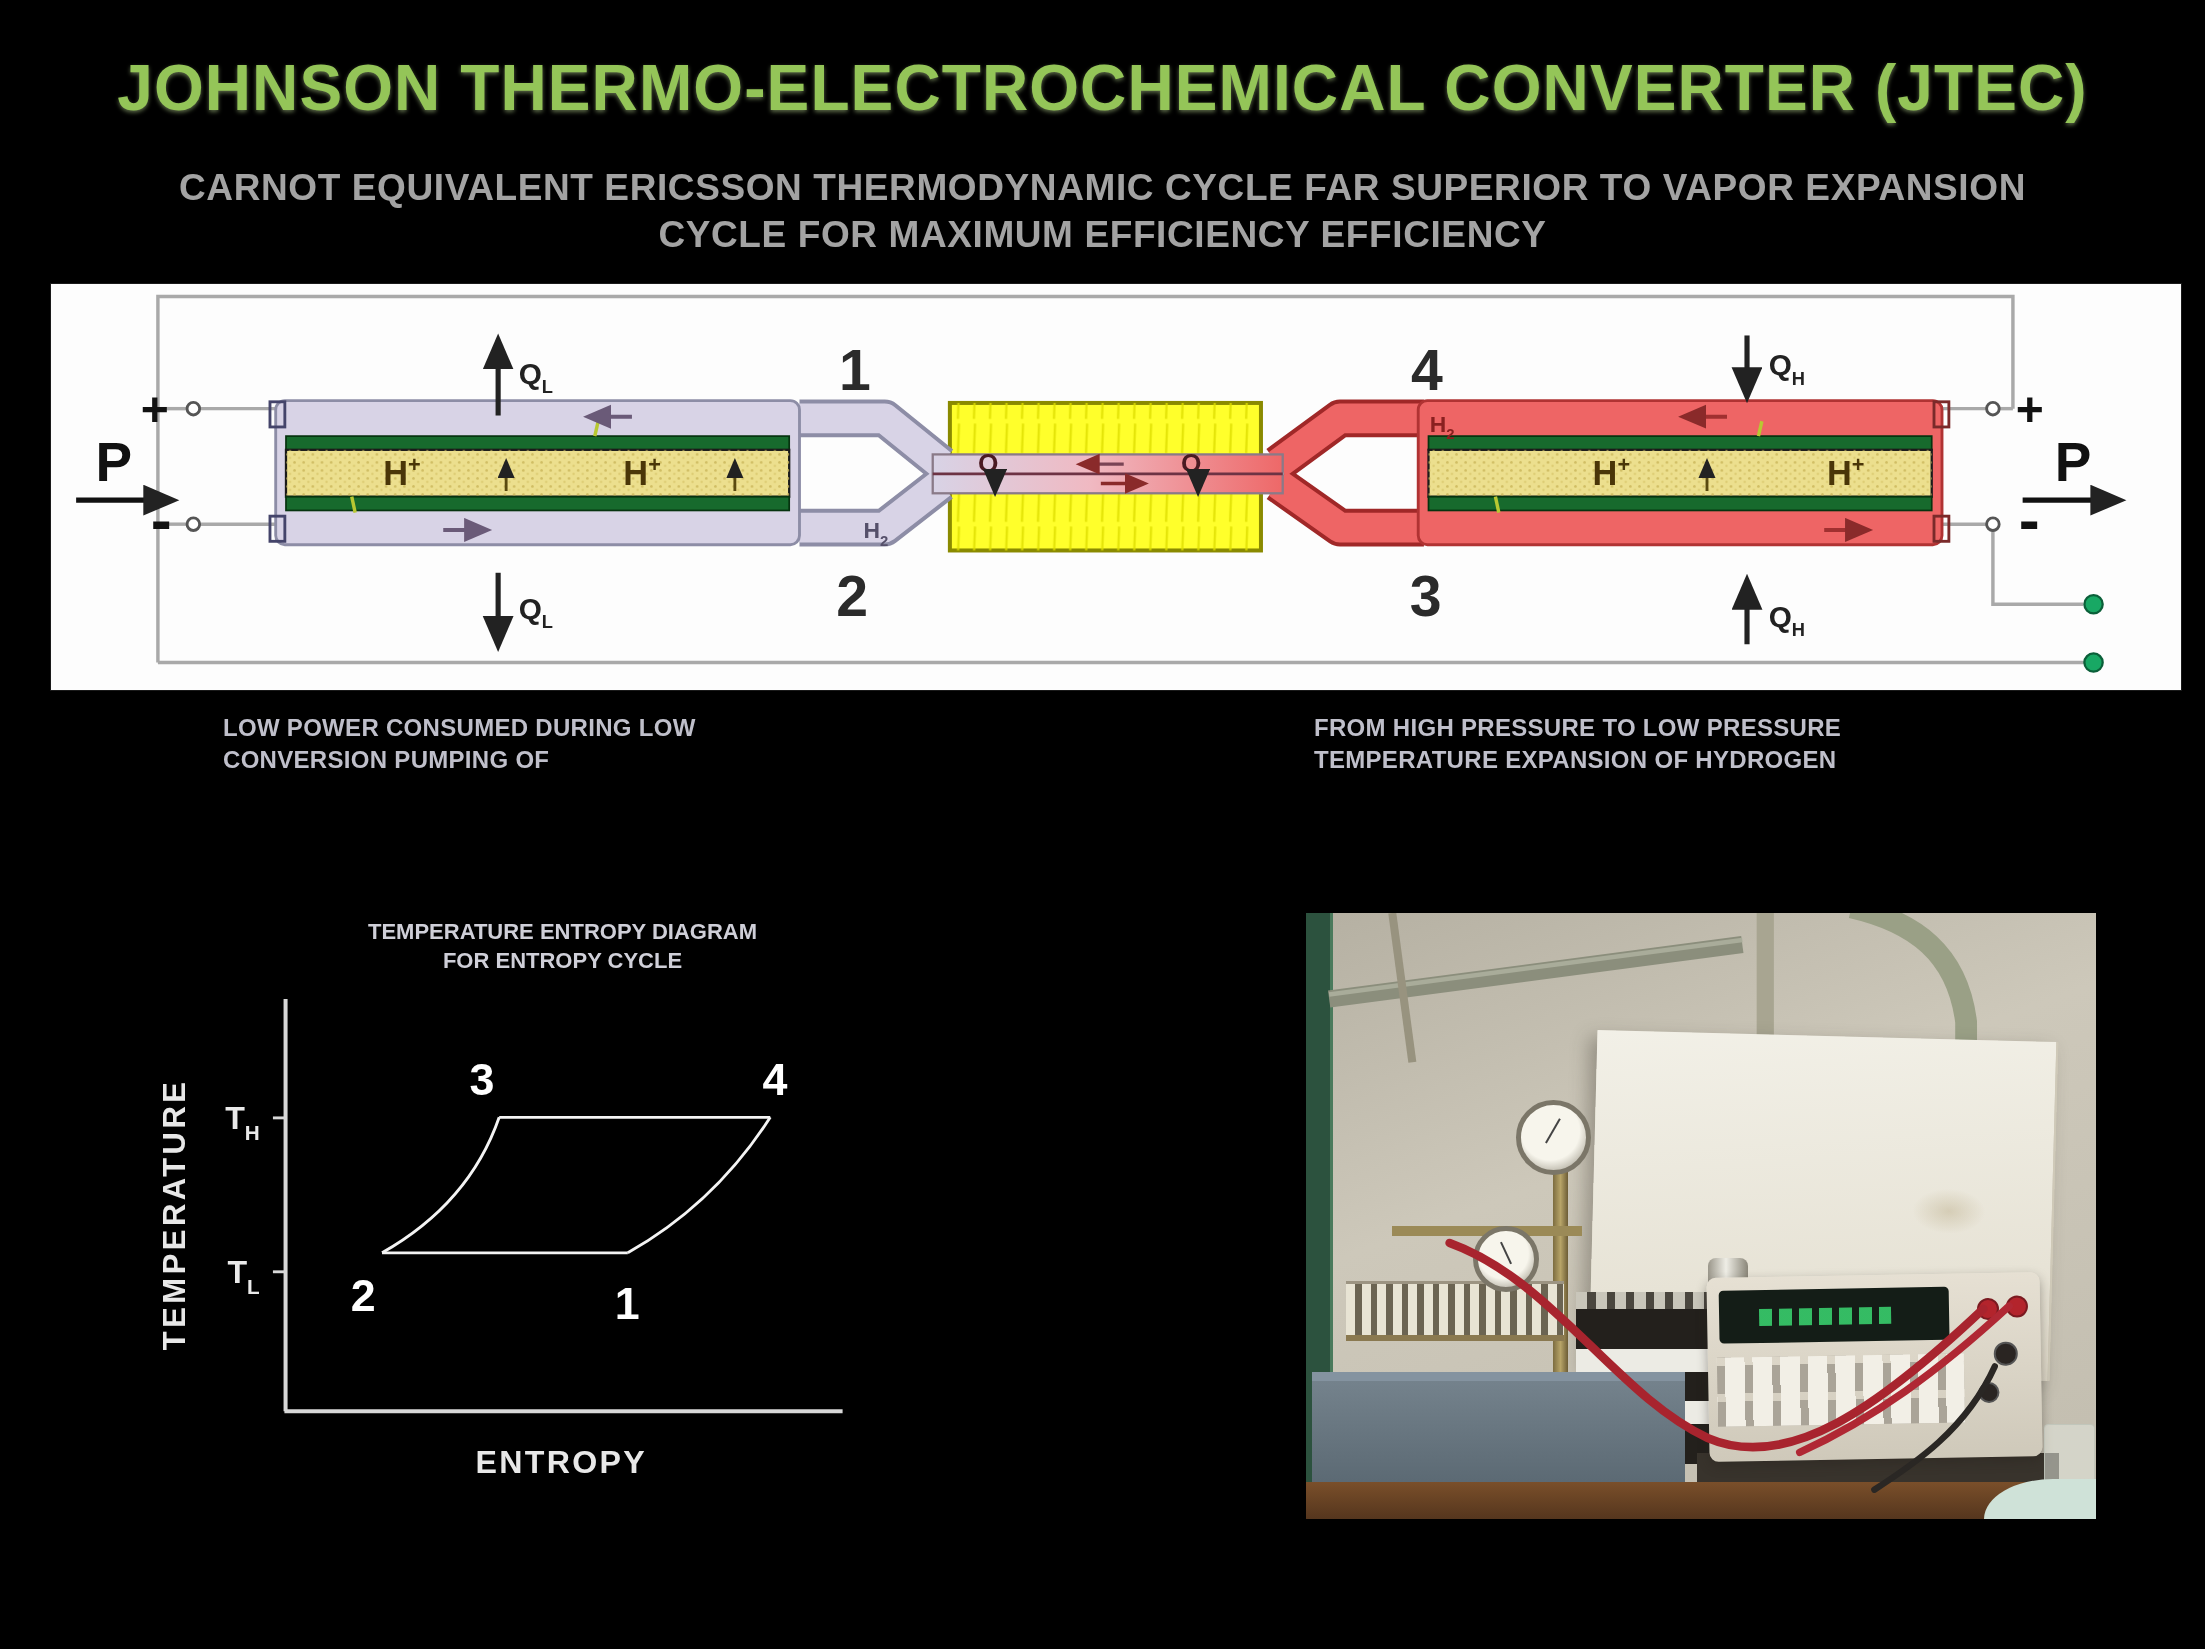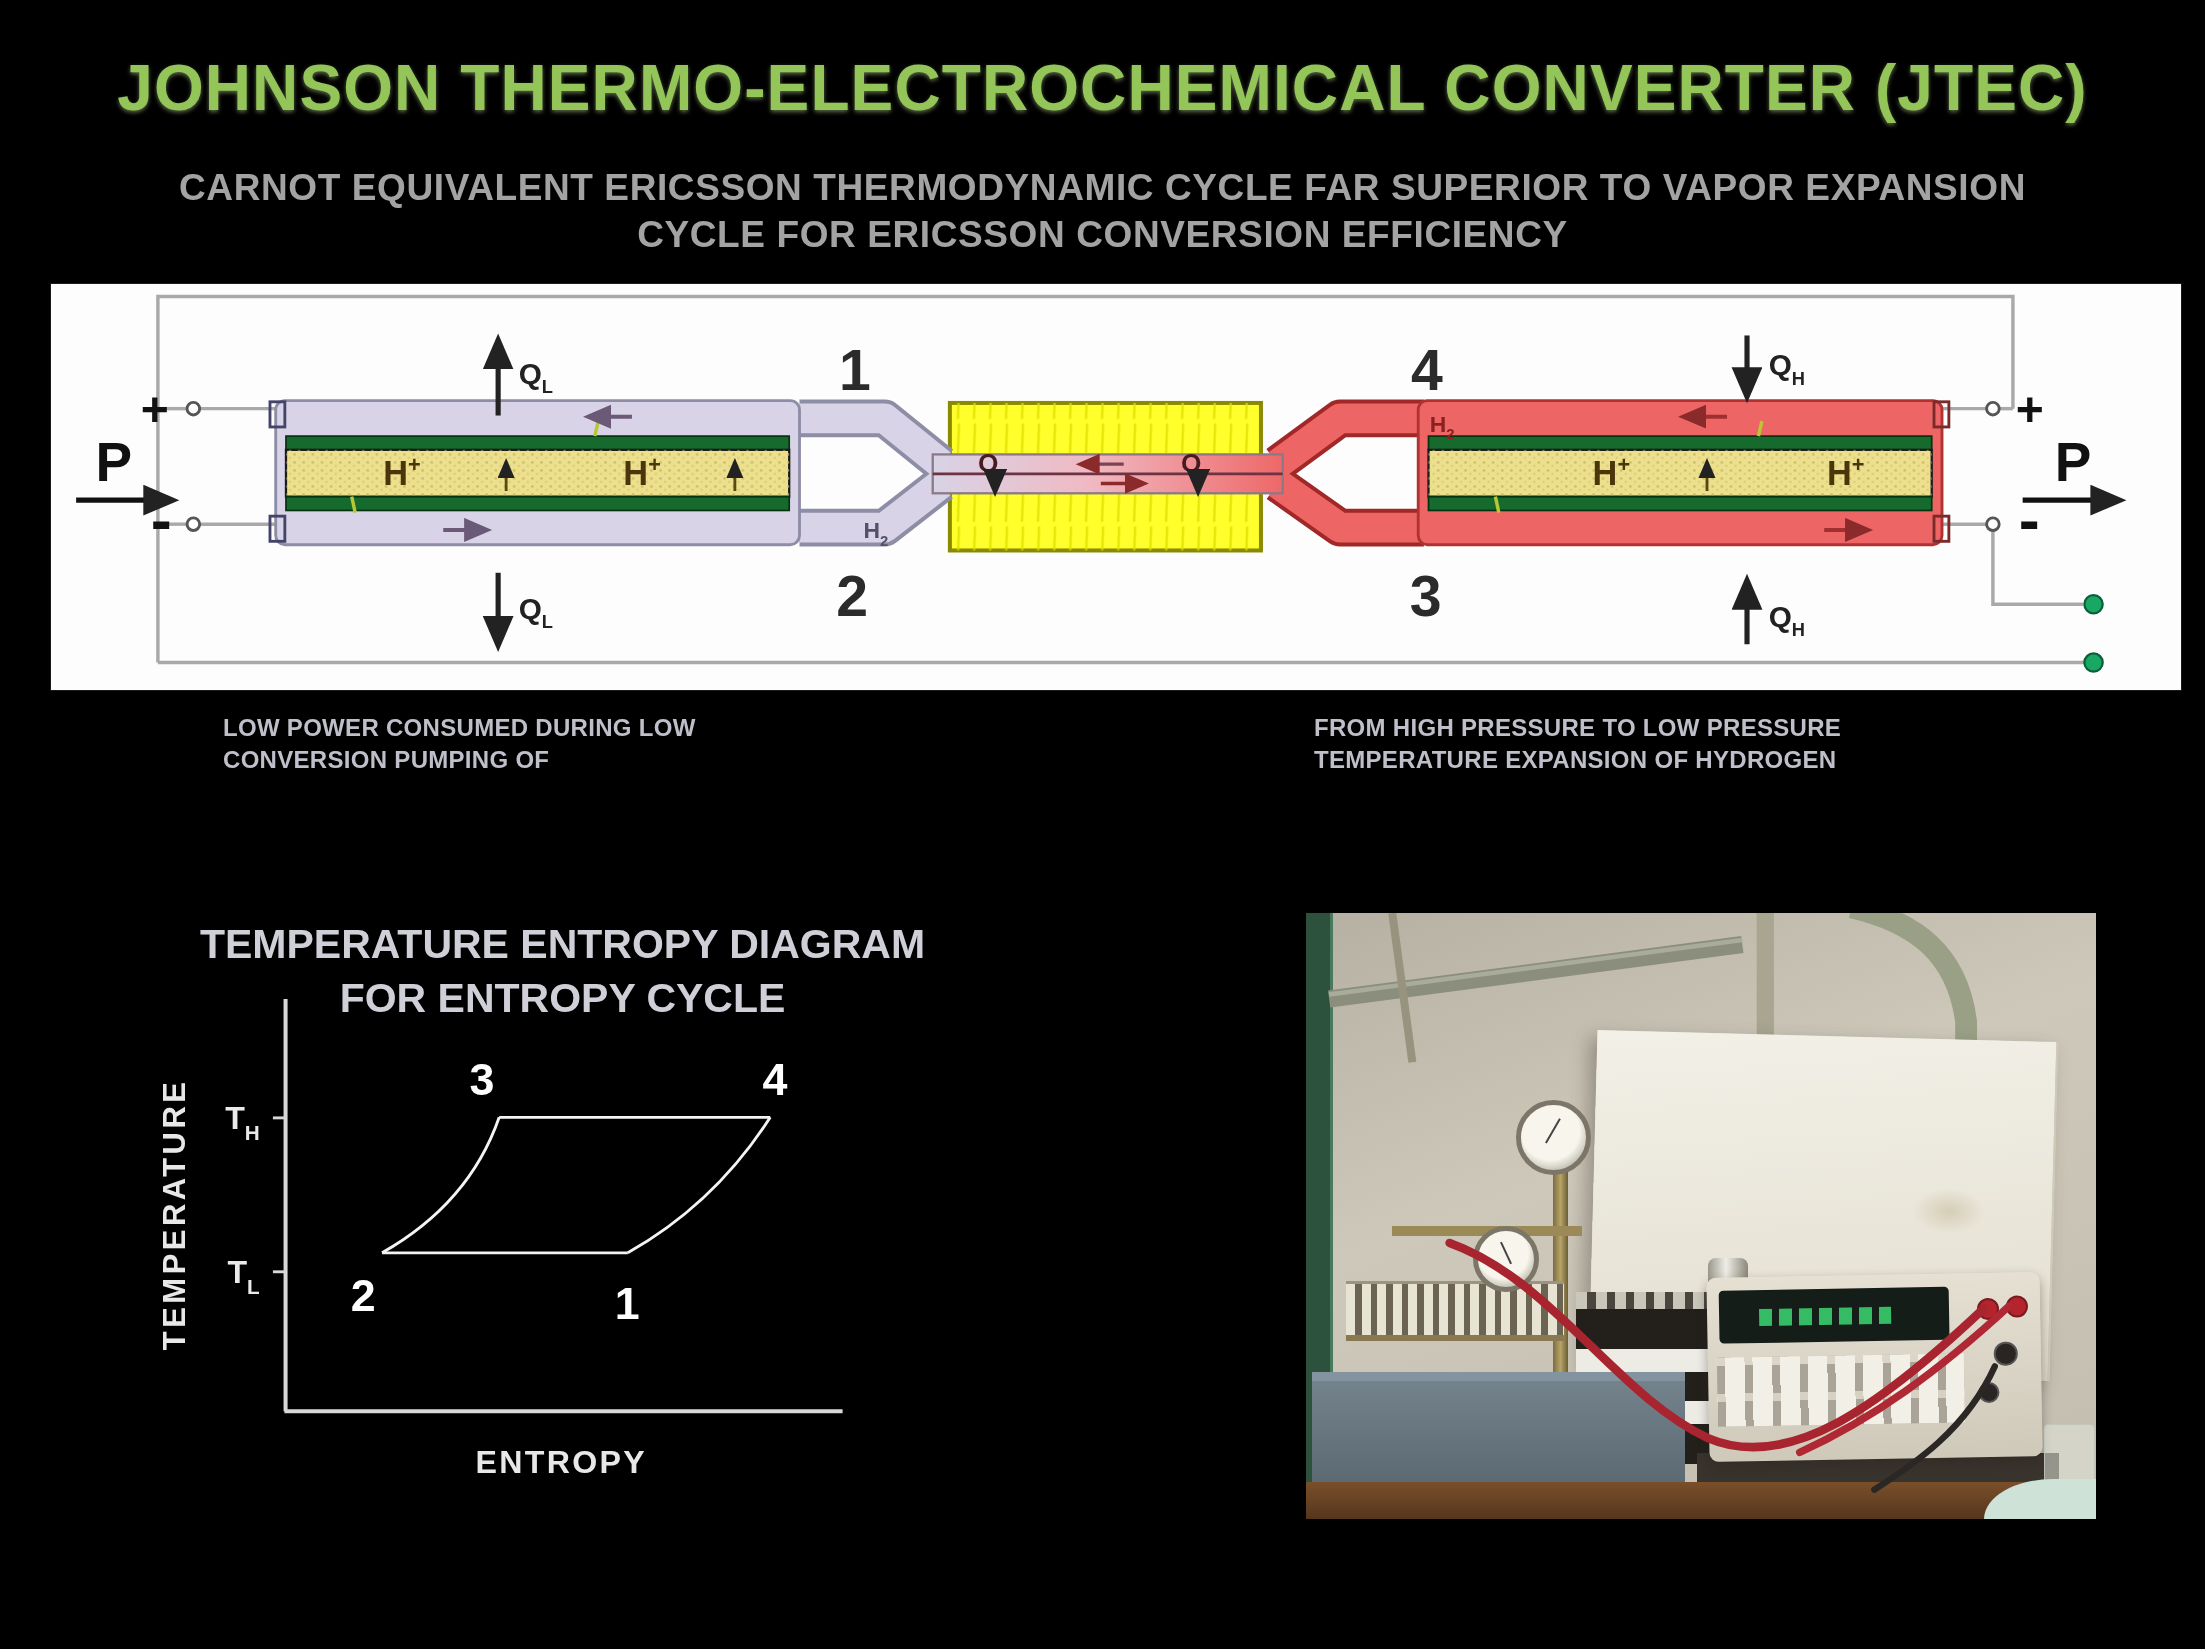--- a/index.html
+++ b/index.html
@@ -12,21 +12,21 @@
             font-size:37px;font-weight:700;line-height:1.28;color:#a3a3a3;letter-spacing:0.6px;}
   .caption{position:absolute;top:712px;font-size:24px;font-weight:600;line-height:1.33;
            color:#bfbfca;letter-spacing:0.3px;white-space:nowrap;}
   #caption-left{left:223px;}
   #caption-right{left:1314px;}
   #schematic-box{position:absolute;left:50px;top:283px;width:2132px;height:408px;
                  background:#fdfdfd;border:1.7px solid #1a1a1a;box-sizing:border-box;}
   #schematic-svg{position:absolute;left:0;top:0;width:100%;height:100%;}
   svg text{font-family:"Liberation Sans",sans-serif;}
   #ts-title{position:absolute;left:195px;top:917px;width:735px;text-align:center;
-            font-size:41px;font-weight:600;line-height:1.32;color:#cfcfd8;}
+            font-size:22px;font-weight:600;line-height:1.32;color:#cfcfd8;}
   #ts-svg{position:absolute;left:142px;top:996px;width:781px;height:520px;}
   
   #photo{position:absolute;left:1306px;top:913px;width:790px;height:606px;overflow:hidden;
          background:linear-gradient(160deg,#b5b0a2,#cdc8ba 40%,#c2bdaf);}
   #photo div{position:absolute;}
   .green-strip{left:0;top:0;width:24px;height:100%;background:#2c523e;border-right:3.4px solid #4a7a5c;}
   .white-panel{left:287px;top:123px;width:459px;height:339px;transform:rotate(1.5deg);
       background:
         radial-gradient(ellipse 52px 32px at 356px 172px,rgba(160,140,90,.28),transparent 70%),
         radial-gradient(ellipse 75px 43px at 396px 276px,rgba(150,130,80,.22),transparent 70%),
@@ -70,21 +70,21 @@
 </style>
 </head>
 <body>
 
 <div id="slide">
 
   <div class="title">JOHNSON THERMO-ELECTROCHEMICAL CONVERTER (JTEC)</div>
 
   <div class="subtitle">
     <div>CARNOT EQUIVALENT ERICSSON THERMODYNAMIC CYCLE FAR SUPERIOR TO VAPOR EXPANSION</div>
-    <div>CYCLE FOR ERICSSON CONVERSION EFFICIENCY</div>
+    <div>CYCLE FOR MAXIMUM EFFICIENCY EFFICIENCY</div>
   </div>
 
   <div id="schematic-box">
     <svg id="schematic-svg" viewBox="0 0 3713 710">
       <defs>
         <pattern id="memDots" width="16" height="14" patternUnits="userSpaceOnUse">
           <circle cx="4" cy="4" r="2.4" fill="#c9b559"></circle>
           <circle cx="12" cy="10" r="2.0" fill="#d6c468"></circle>
         </pattern>
         <pattern id="hatch" width="28" height="60" patternUnits="userSpaceOnUse">

